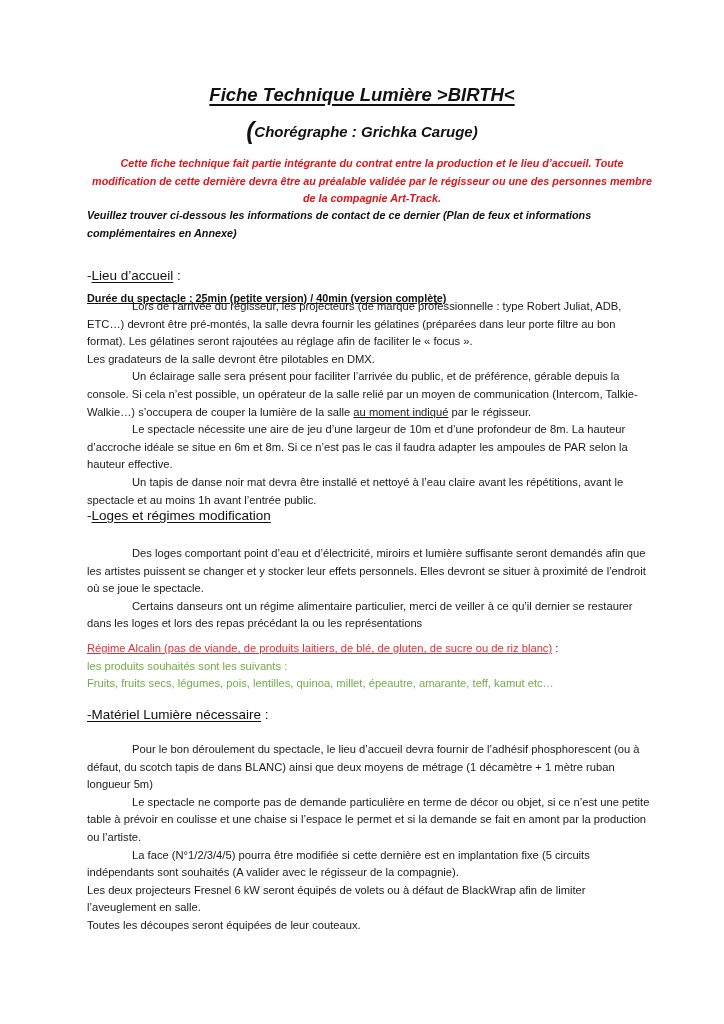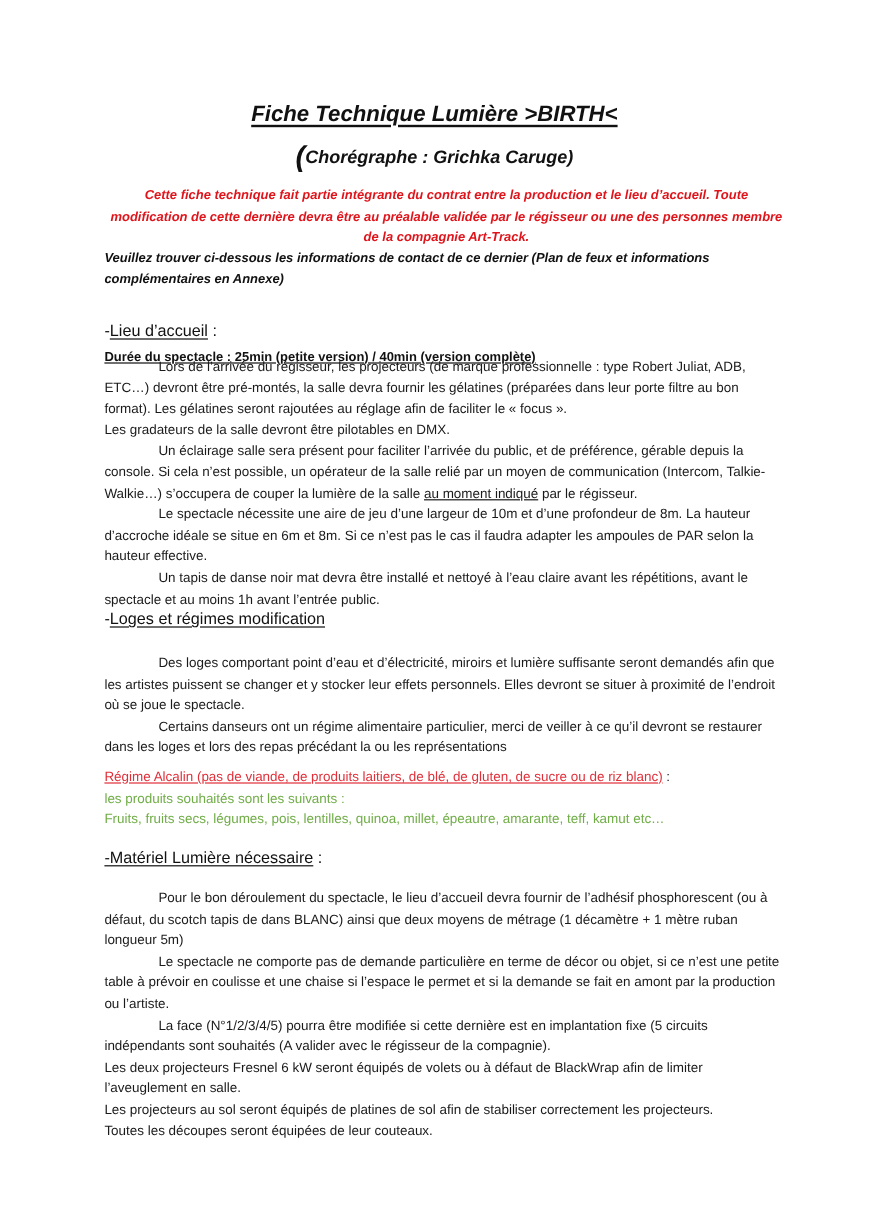--- a/index.html
+++ b/index.html
@@ -121,35 +121,34 @@
     <p class="para"><span class="indent"></span><span>Le spectacle nécessite une aire de jeu d’une largeur de 10m et d’une profondeur de 8m. La hauteur d’accroche idéale se situe en 6m et 8m. Si ce n’est pas le cas il faudra adapter les ampoules de PAR selon la hauteur effective.</span></p>
     <p class="para"><span class="indent"></span><span>Un tapis de danse noir mat devra être installé et nettoyé à l’eau claire avant les répétitions, avant le spectacle et au moins 1h avant l’entrée public.</span></p>
   </div>
 
   <div class="section-head" style="top:508px;">
     <span>-</span><span class="u">Loges et régimes modification</span>
   </div>
 
   <div class="block" style="top:545px;">
     <p class="para"><span class="indent"></span><span>Des loges comportant point d’eau et d’électricité, miroirs et lumière suffisante seront demandés afin que les artistes puissent se changer et y stocker leur effets personnels. Elles devront se situer à proximité de l’endroit où se joue le spectacle.</span></p>
-    <p class="para"><span class="indent"></span><span>Certains danseurs ont un régime alimentaire particulier, merci de veiller à ce qu’il devront se restaurer dans les loges et lors des repas précédant la ou les représentations</span></p>
+    <p class="para"><span class="indent"></span><span>Certains danseurs ont un régime alimentaire particulier, merci de veiller à ce qu’il dernier se restaurer dans les loges et lors des repas précédant la ou les représentations</span></p>
   </div>
 
   <div class="block" style="top:640px;">
     <p class="para"><span class="red-u">Régime Alcalin (pas de viande, de produits laitiers, de blé, de gluten, de sucre ou de riz blanc)</span><span> :</span></p>
     <p class="para green">les produits souhaités sont les suivants :</p>
     <p class="para green">Fruits, fruits secs, légumes, pois, lentilles, quinoa, millet, épeautre, amarante, teff, kamut etc…</p>
   </div>
 
   <div class="section-head" style="top:707px;">
     <span class="u">-Matériel Lumière nécessaire</span><span> :</span>
   </div>
 
   <div class="block" style="top:741px;">
     <p class="para"><span class="indent"></span><span>Pour le bon déroulement du spectacle, le lieu d’accueil devra fournir de l’adhésif phosphorescent (ou à défaut, du scotch tapis de dans BLANC) ainsi que deux moyens de métrage (1 décamètre + 1 mètre ruban longueur 5m)</span></p>
     <p class="para"><span class="indent"></span><span>Le spectacle ne comporte pas de demande particulière en terme de décor ou objet, si ce n’est une petite table à prévoir en coulisse et une chaise si l’espace le permet et si la demande se fait en amont par la production ou l’artiste.</span></p>
     <p class="para"><span class="indent"></span><span>La face (N°1/2/3/4/5) pourra être modifiée si cette dernière est en implantation fixe (5 circuits indépendants sont souhaités (A valider avec le régisseur de la compagnie).</span></p>
     <p class="para"><span>Les deux projecteurs Fresnel 6 kW seront équipés de volets ou à défaut de BlackWrap afin de limiter l’aveuglement en salle.</span></p>
-    <p class="para"><span>Les projecteurs au sol seront équipés de platines de sol afin de stabiliser correctement les projecteurs.</span></p>
     <p class="para"><span>Toutes les découpes seront équipées de leur couteaux.</span></p>
   </div>
 
 </div>
 
 </body></html>

